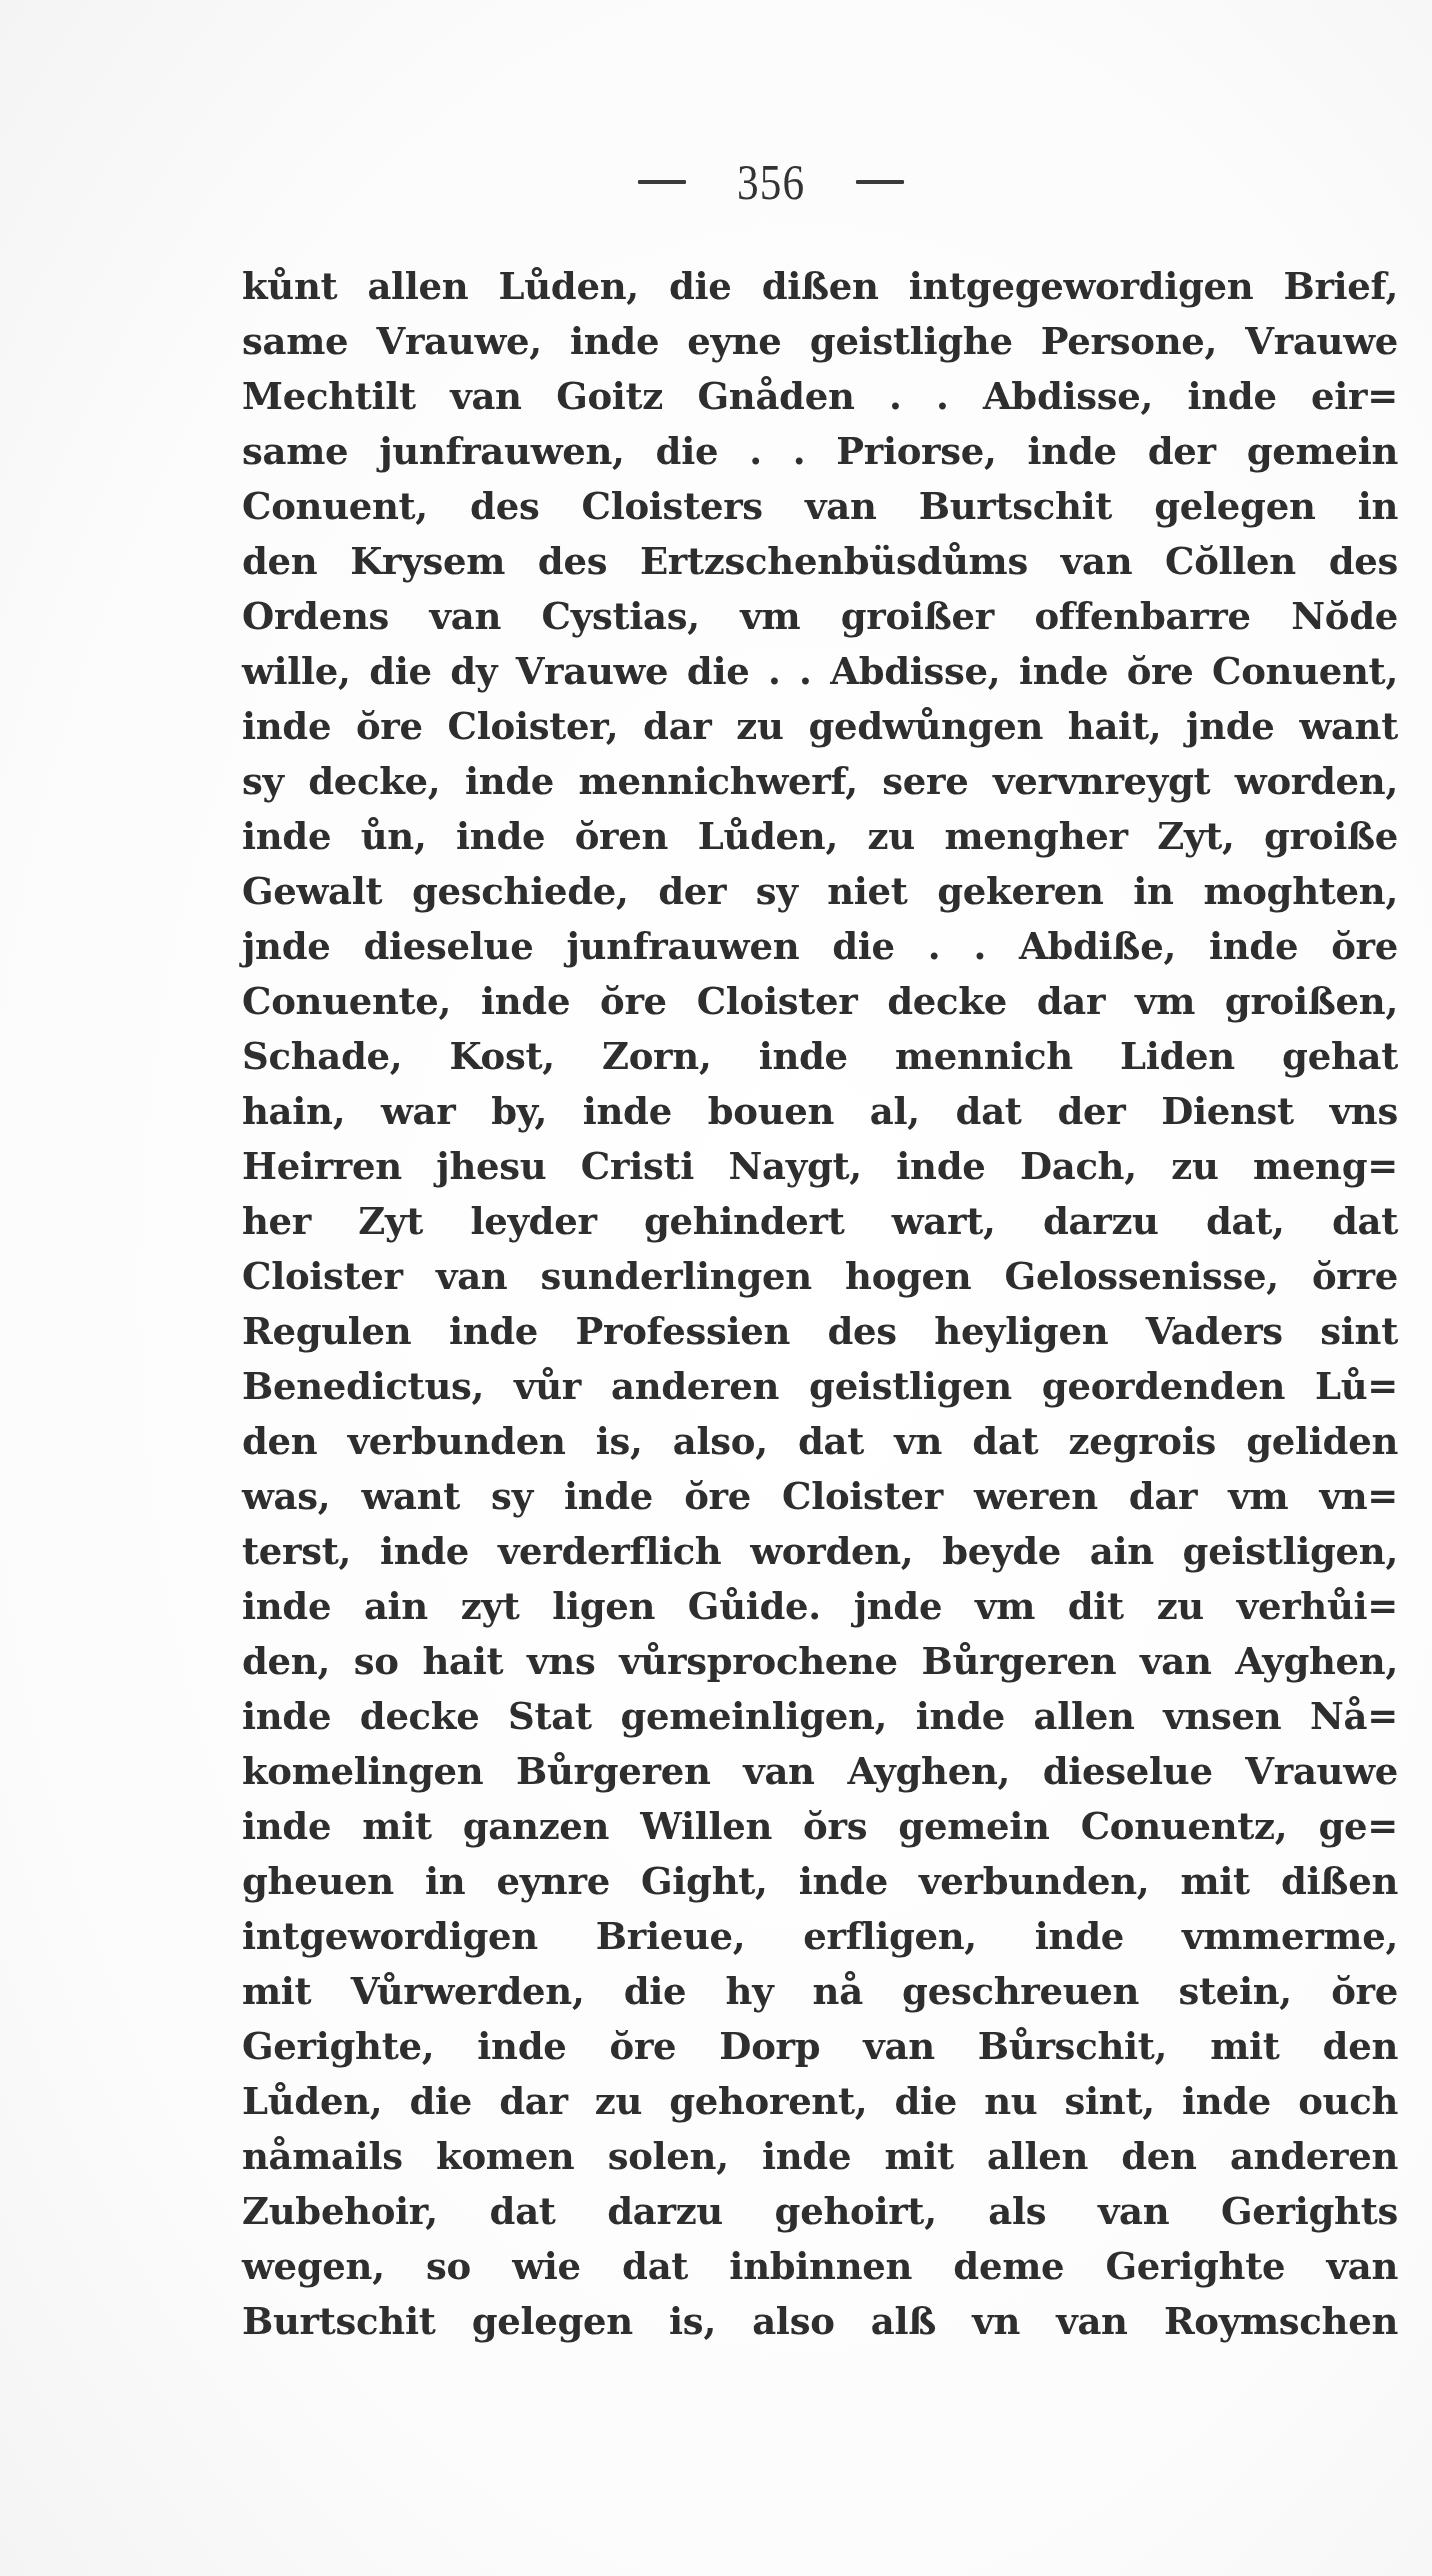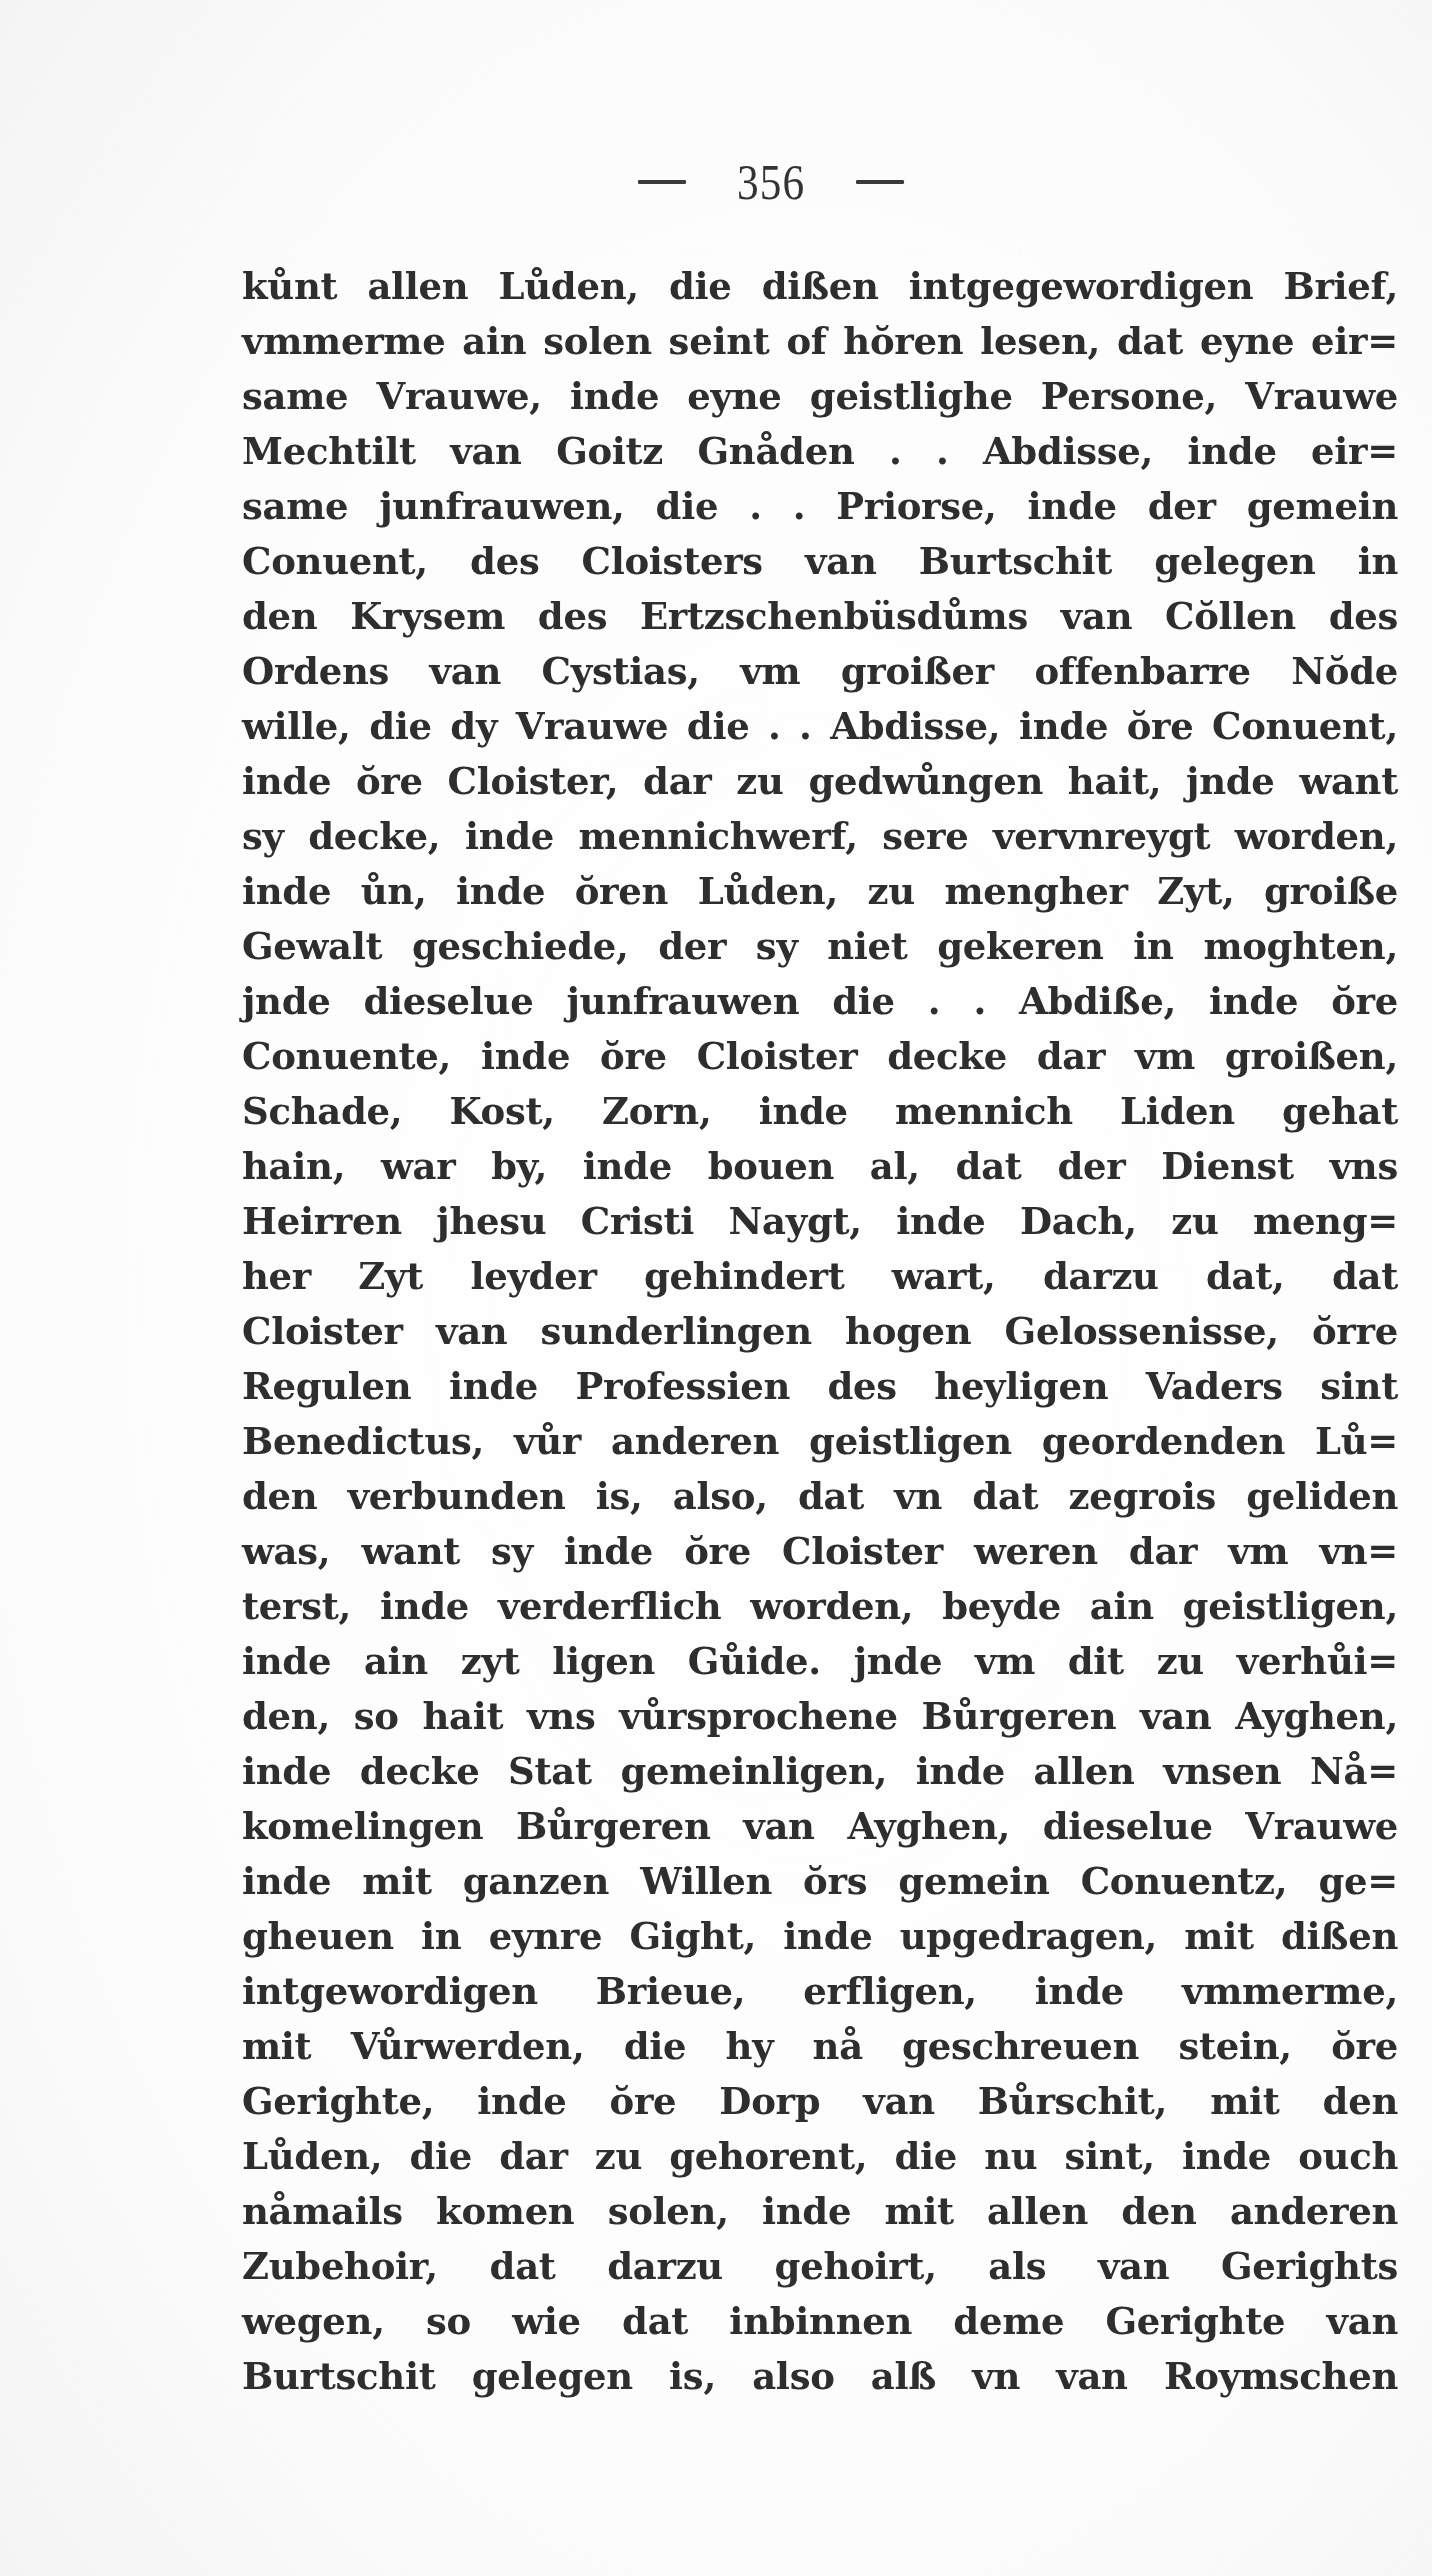--- a/index.html
+++ b/index.html
@@ -80,21 +80,20 @@
   <div class="page-header">
     <div class="header-inner">
       <span class="dash"></span>
       <span class="page-number">356</span>
       <span class="dash"></span>
     </div>
   </div>
 
   <div class="text-block">
     <span class="line">kůnt allen Lůden, die dißen intgegewordigen Brief,</span>
-    <span class="line">vmmerme ain solen seint of hŏren lesen, dat eyne eir=</span>
     <span class="line">same Vrauwe, inde eyne geistlighe Persone, Vrauwe</span>
     <span class="line">Mechtilt van Goitz Gnåden . . Abdisse, inde eir=</span>
     <span class="line">same junfrauwen, die . . Priorse, inde der gemein</span>
     <span class="line">Conuent, des Cloisters van Burtschit gelegen in</span>
     <span class="line">den Krysem des Ertzschenbüsdůms van Cŏllen des</span>
     <span class="line">Ordens van Cystias, vm groißer offenbarre Nŏde</span>
     <span class="line">wille, die dy Vrauwe die . . Abdisse, inde ŏre Conuent,</span>
     <span class="line">inde ŏre Cloister, dar zu gedwůngen hait, jnde want</span>
     <span class="line">sy decke, inde mennichwerf, sere vervnreygt worden,</span>
     <span class="line">inde ůn, inde ŏren Lůden, zu mengher Zyt, groiße</span>
@@ -109,21 +108,21 @@
     <span class="line">Regulen inde Professien des heyligen Vaders sint</span>
     <span class="line">Benedictus, vůr anderen geistligen geordenden Lů=</span>
     <span class="line">den verbunden is, also, dat vn dat zegrois geliden</span>
     <span class="line">was, want sy inde ŏre Cloister weren dar vm vn=</span>
     <span class="line">terst, inde verderflich worden, beyde ain geistligen,</span>
     <span class="line">inde ain zyt ligen Gůide. jnde vm dit zu verhůi=</span>
     <span class="line">den, so hait vns vůrsprochene Bůrgeren van Ayghen,</span>
     <span class="line">inde decke Stat gemeinligen, inde allen vnsen Nå=</span>
     <span class="line">komelingen Bůrgeren van Ayghen, dieselue Vrauwe</span>
     <span class="line">inde mit ganzen Willen ŏrs gemein Conuentz, ge=</span>
-    <span class="line">gheuen in eynre Gight, inde upgedragen, mit dißen</span>
+    <span class="line">gheuen in eynre Gight, inde verbunden, mit dißen</span>
     <span class="line">intgewordigen Brieue, erfligen, inde vmmerme,</span>
     <span class="line">mit Vůrwerden, die hy nå geschreuen stein, ŏre</span>
     <span class="line">Gerighte, inde ŏre Dorp van Bůrschit, mit den</span>
     <span class="line">Lůden, die dar zu gehorent, die nu sint, inde ouch</span>
     <span class="line">nåmails komen solen, inde mit allen den anderen</span>
     <span class="line">Zubehoir, dat darzu gehoirt, als van Gerights</span>
     <span class="line">wegen, so wie dat inbinnen deme Gerighte van</span>
     <span class="line">Burtschit gelegen is, also alß vn van Roymschen</span>
   </div>
 

